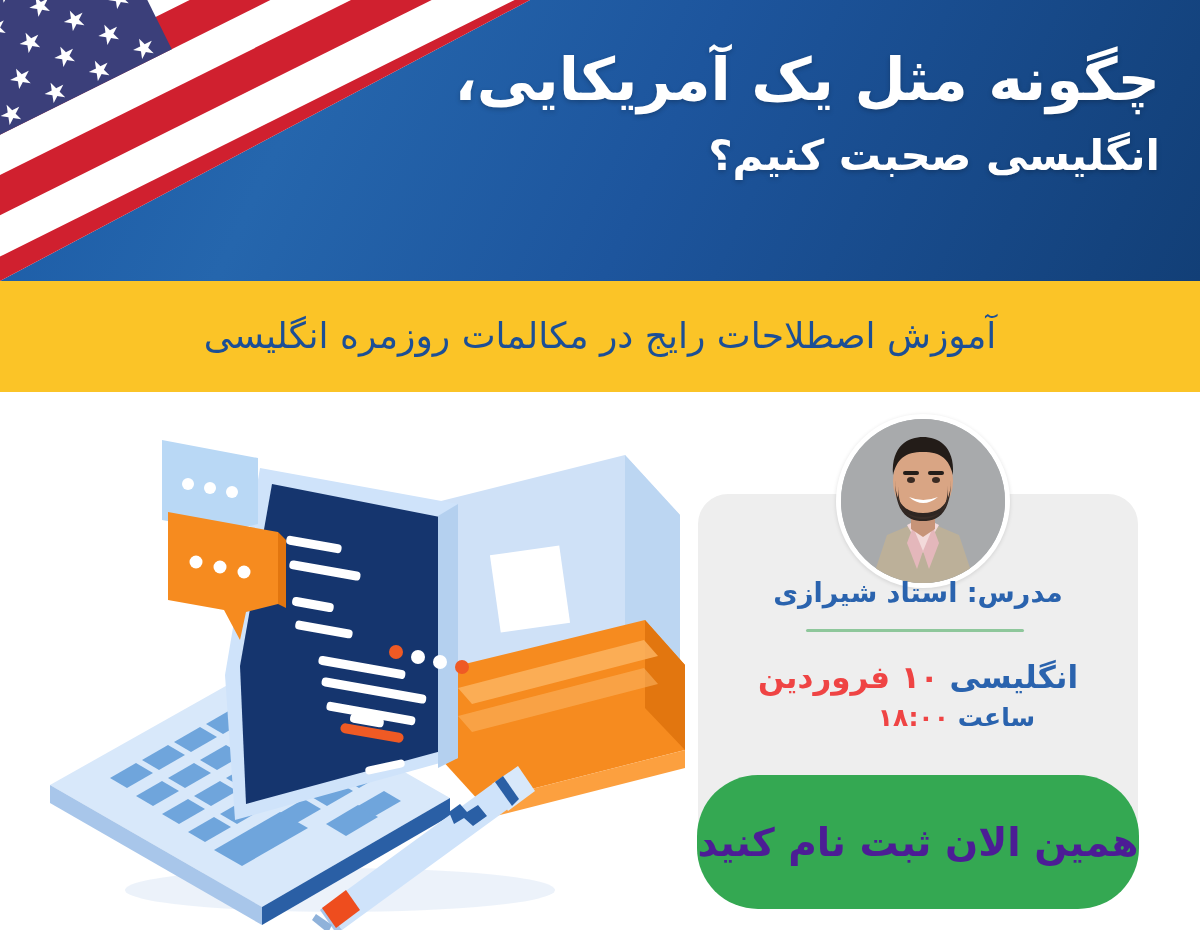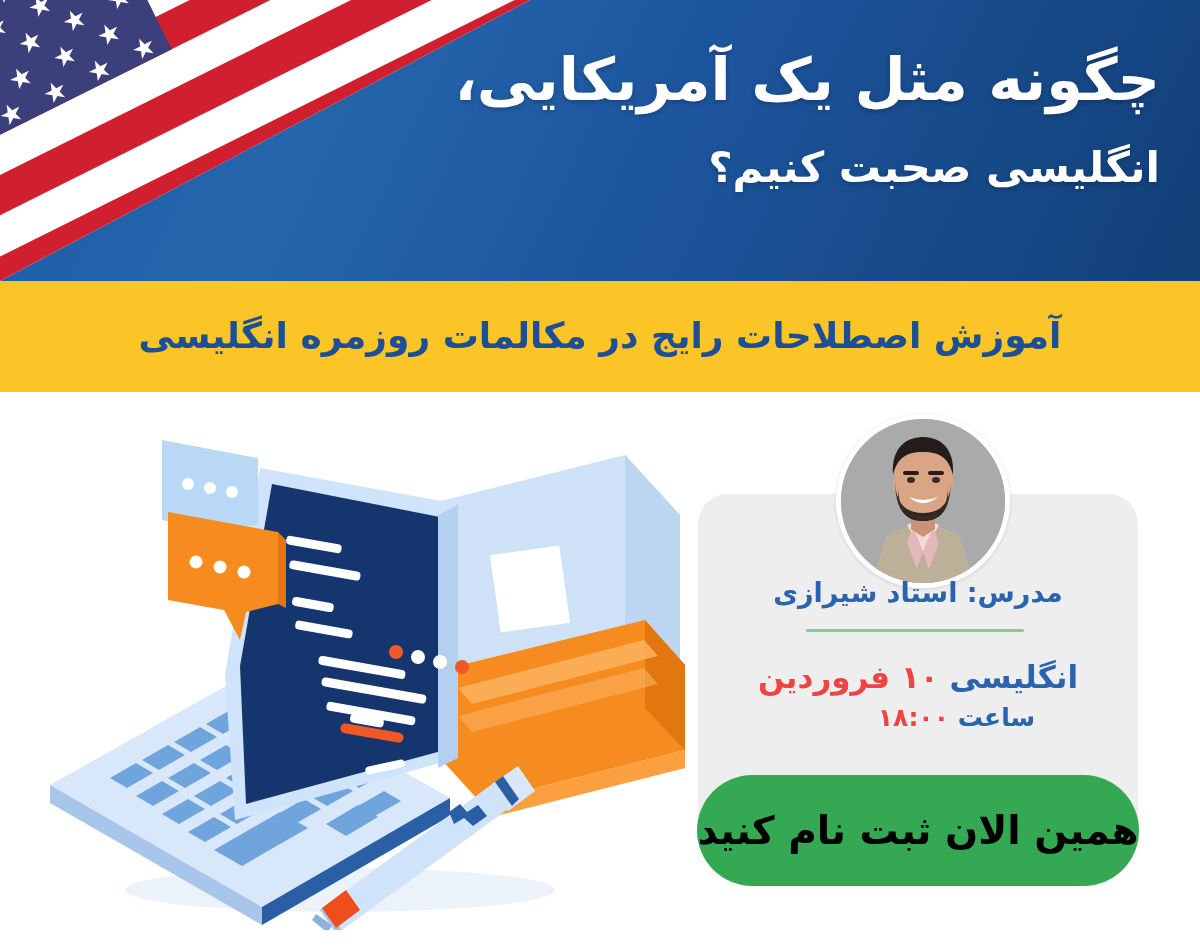--- a/index.html
+++ b/index.html
@@ -62,36 +62,36 @@
   }
   .headline .l1{
     display:block;
     font-size:59px;line-height:1.22;
     font-weight:700;
     letter-spacing:-0.5px;
     text-shadow:0 2px 5px rgba(0,0,0,.22);
   }
   .headline .l2{
     display:block;
-    margin-top:26px;
+    margin-top:14px;
     font-size:42px;line-height:1.25;
     font-weight:700;
     text-shadow:0 2px 5px rgba(0,0,0,.22);
   }
 
   
   .subtitle-band{
     position:absolute;left:0;top:281px;width:1200px;height:111px;
     background:#fbc427;
     display:flex;align-items:center;justify-content:center;
   }
   .subtitle-band .txt{
     color:#1c4f96;
     font-size:36px;line-height:1.3;
-    font-weight:700;
+    font-weight:400;
     direction:rtl;text-align:center;
     padding:0 46px;
     white-space:nowrap;
   }
 
   
   .illus{
     position:absolute;left:40px;top:420px;width:660px;height:510px;
   }
   .illus svg{display:block;width:100%;height:100%;}
@@ -132,25 +132,25 @@
   }
   .time-line{
     position:absolute;left:698px;top:703px;width:517px;
     text-align:center;font-size:25px;font-weight:700;
     direction:rtl;z-index:5;
   }
   .blue-txt{color:#2a63ae;}
   .orange-txt{color:#ef4444;}
 
   .cta-button{
-    position:absolute;left:697px;top:775px;width:442px;height:111px;
+    position:absolute;left:697px;top:775px;width:442px;height:134px;
     background:#34a852;
     border-radius:61px;
     display:flex;align-items:center;justify-content:center;
-    color:#000000;
+    color:#4c1d95;
     font-size:39px;font-weight:700;
     direction:rtl;
     border:none;cursor:pointer;
     font-family:"DejaVu Sans","Liberation Sans",sans-serif;
     z-index:6;
     padding:0;
   }
 </style>
 </head>
 <body>

